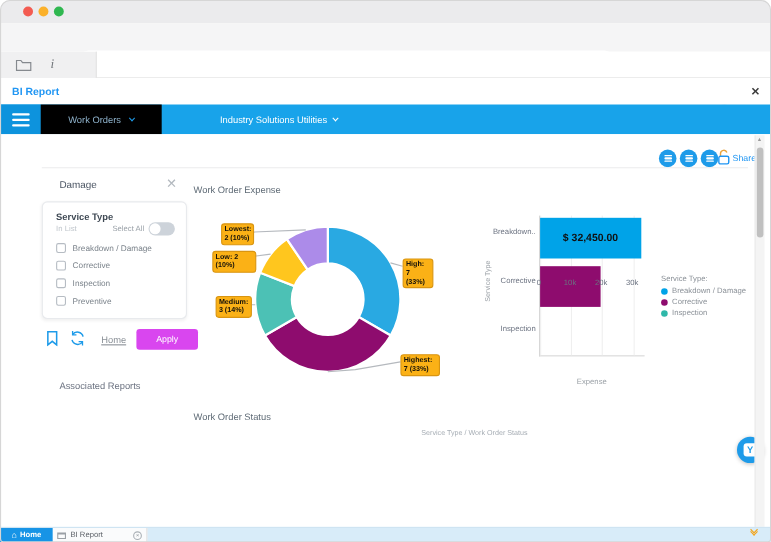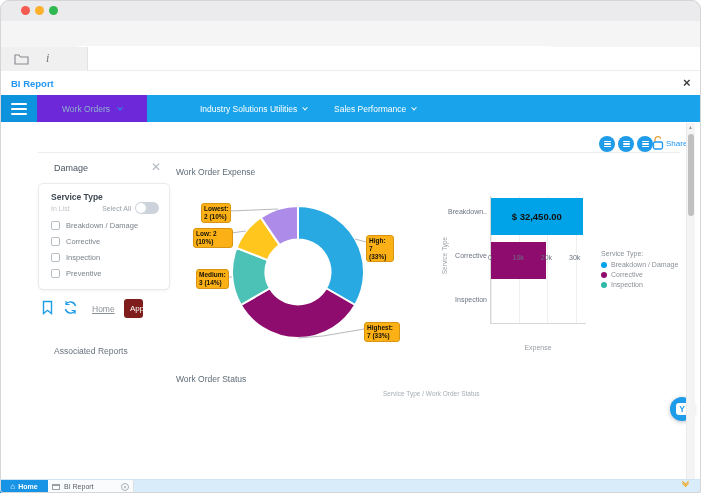--- a/index.html
+++ b/index.html
@@ -24,21 +24,21 @@
   .admin-lnk{position:absolute;left:619px;top:52px;font-size:9.5px;font-weight:700;color:#2196F3;}
   .avatar{position:absolute;left:648px;top:48px;width:21px;height:21px;border-radius:50%;background:#e8eef3;border:1px solid #d3dde5;overflow:hidden;}
   
   .tabrow{position:absolute;left:0;top:71px;width:701px;height:24px;background:#fff;}
   .bi-title{position:absolute;left:11px;top:7px;font-size:9.5px;font-weight:700;color:#2196F3;}
   .tab-close{position:absolute;left:683px;top:4px;font-size:13px;font-weight:700;color:#3c3c3c;cursor:pointer;}
   
   .navbar{position:absolute;left:0;top:95px;width:701px;height:27px;background:#18A3EA;}
   .nav-menu-btn{position:absolute;left:0;top:0;width:37px;height:27px;background:#0D93DD;display:flex;flex-direction:column;justify-content:center;align-items:center;gap:3px;cursor:pointer;}
   .nav-menu-btn i{display:block;width:16px;height:2px;background:#fff;border-radius:1px;}
-  .nav-tab-active{position:absolute;left:37px;top:0;width:110px;height:27px;background:#6d28d9;display:flex;align-items:center;justify-content:center;gap:8px;font-size:8.5px;color:#8fb3cc;cursor:pointer;}
+  .nav-tab-active{position:absolute;left:37px;top:0;width:110px;height:27px;background:#000000;display:flex;align-items:center;justify-content:center;gap:8px;font-size:8.5px;color:#8fb3cc;cursor:pointer;}
   .nav-tab{position:absolute;top:0;height:27px;display:flex;align-items:center;gap:6px;color:#fff;font-size:8.5px;cursor:pointer;margin-left:48px;}
   .chev{display:inline-block;width:4px;height:4px;border-right:1.4px solid currentColor;border-bottom:1.4px solid currentColor;transform:rotate(45deg) translate(-1px,-1px);}
   .chev-blue{color:#1E9BE9;}
   .more-pill{position:absolute;left:377px;top:100px;width:106px;height:19px;border:1px solid rgba(255,255,255,.85);border-radius:3px;display:flex;align-items:center;color:#fff;cursor:pointer;}
   .more-pill .lbl{flex:1;text-align:center;font-size:8px;}
   .more-pill .sep{width:1px;height:100%;background:rgba(255,255,255,.85);}
   .more-pill .cbox{width:20px;display:flex;justify-content:center;}
   .add-btn{position:absolute;left:554px;top:97px;width:23px;height:23px;border-radius:50%;background:#FFC20E;color:#fff;font-size:15px;font-weight:700;display:flex;align-items:center;justify-content:center;cursor:pointer;}
   .expand-icon{position:absolute;left:586px;top:101px;cursor:pointer;}
   
@@ -53,21 +53,21 @@
   .filter-card{position:absolute;left:38px;top:61px;width:132px;height:107px;background:#fff;border:1px solid #e8eaed;border-radius:5px;box-shadow:0 1px 3px rgba(0,0,0,.06);}
   .fc-name{position:absolute;left:12px;top:8px;font-size:8.5px;font-weight:700;color:#3f4954;}
   .fc-op{position:absolute;left:12px;top:21px;font-size:7px;color:#c0c6cc;}
   .fc-selall{position:absolute;right:38px;top:21px;font-size:7px;color:#9aa1a8;}
   .toggle{position:absolute;right:10px;top:18px;width:24px;height:12px;border-radius:6px;background:#cdd3da;cursor:pointer;}
   .toggle i{position:absolute;left:1px;top:1px;width:10px;height:10px;border-radius:50%;background:#fff;}
   .opt-row{position:absolute;left:12px;display:flex;align-items:center;gap:6px;}
   .cbx{width:9px;height:9px;border:1px solid #b6bcc3;border-radius:2px;background:#fff;cursor:pointer;flex:none;}
   .opt-lbl{font-size:7.5px;color:#7b838b;}
   .reset-lnk{position:absolute;left:92px;top:182px;font-size:8.5px;color:#8a9097;text-decoration:underline;cursor:pointer;}
-  .apply-btn{position:absolute;left:124px;top:177px;width:19px;height:19px;background:#7f1d1d;border:none;border-radius:3px;color:#fff;font-size:8px;cursor:pointer;}
+  .apply-btn{position:absolute;left:124px;top:177px;width:56px;height:19px;background:#d946ef;border:none;border-radius:3px;color:#fff;font-size:8px;cursor:pointer;}
   .assoc-title{position:absolute;left:54px;top:224px;font-size:8.5px;color:#6b7280;}
   .assoc-link{position:absolute;left:45px;top:240px;display:flex;align-items:center;gap:5px;cursor:pointer;}
   .assoc-link span{font-size:9px;color:#1E9BE9;}
   
   .donut-title{position:absolute;left:176px;top:45px;font-size:8.5px;color:#5f6b76;}
   .donut-svg{position:absolute;left:208px;top:66px;}
   .callout{position:absolute;border:1px solid #d99511;border-radius:3px;color:#16120a;font-size:6.5px;font-weight:700;line-height:1.2;padding:1px 2px;}
   .co-lowest{left:201px;top:81px;width:30px;}
   .co-low{left:193px;top:106px;width:40px;}
   .co-medium{left:196px;top:147px;width:33px;}
@@ -170,24 +170,20 @@
         <i></i>
         <i></i>
         <i></i>
       </div>
     <div class="nav-tab-active">
       <span>Work Orders</span>
       <span class="chev chev-blue"></span>
     </div>
     <div class="nav-tab" style="left:152px">
       <span>Industry Solutions Utilities</span>
-      <span class="chev"></span>
-    </div>
-    <div class="nav-tab" style="left:286px">
-      <span>Sales Performance</span>
       <span class="chev"></span>
     </div>
     <div class="more-pill">
       <span class="lbl">More Dashboard Tabs</span>
       <span class="sep"></span>
       <span class="cbox">
           <span class="chev"></span>
         </span>
     </div>
     <div class="add-btn">+</div>

